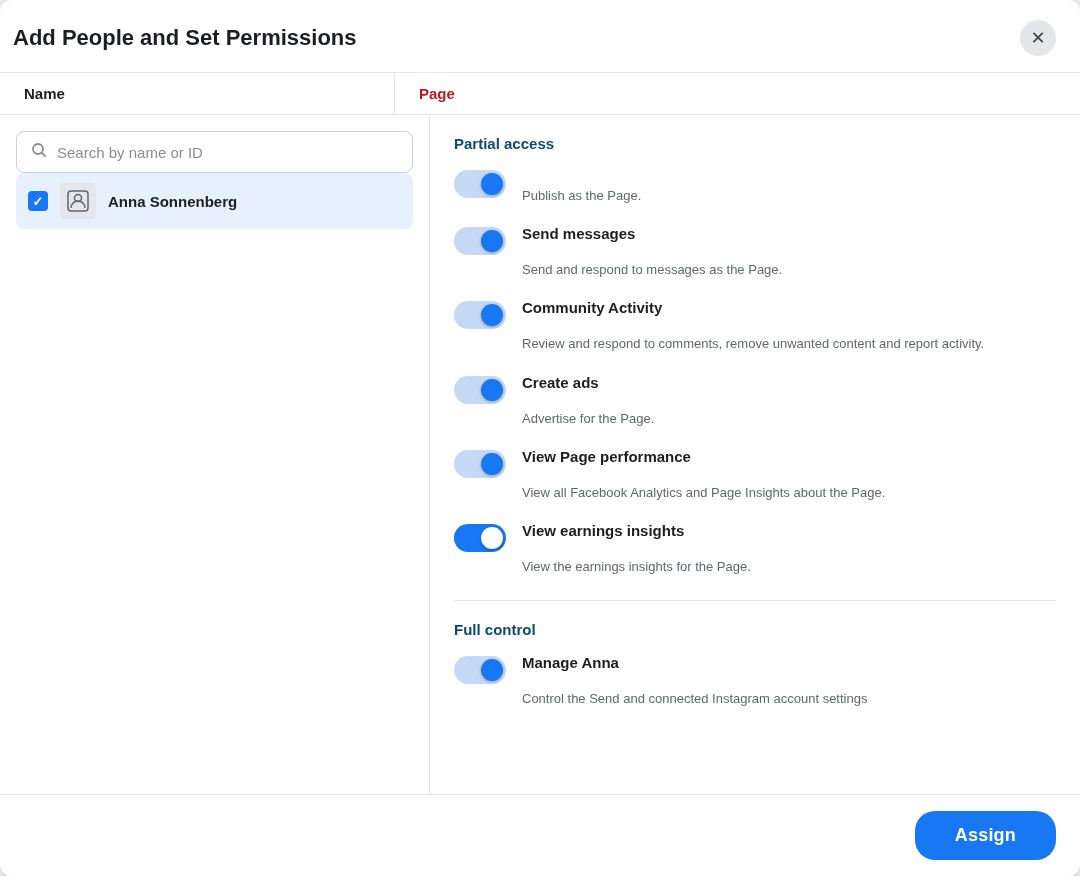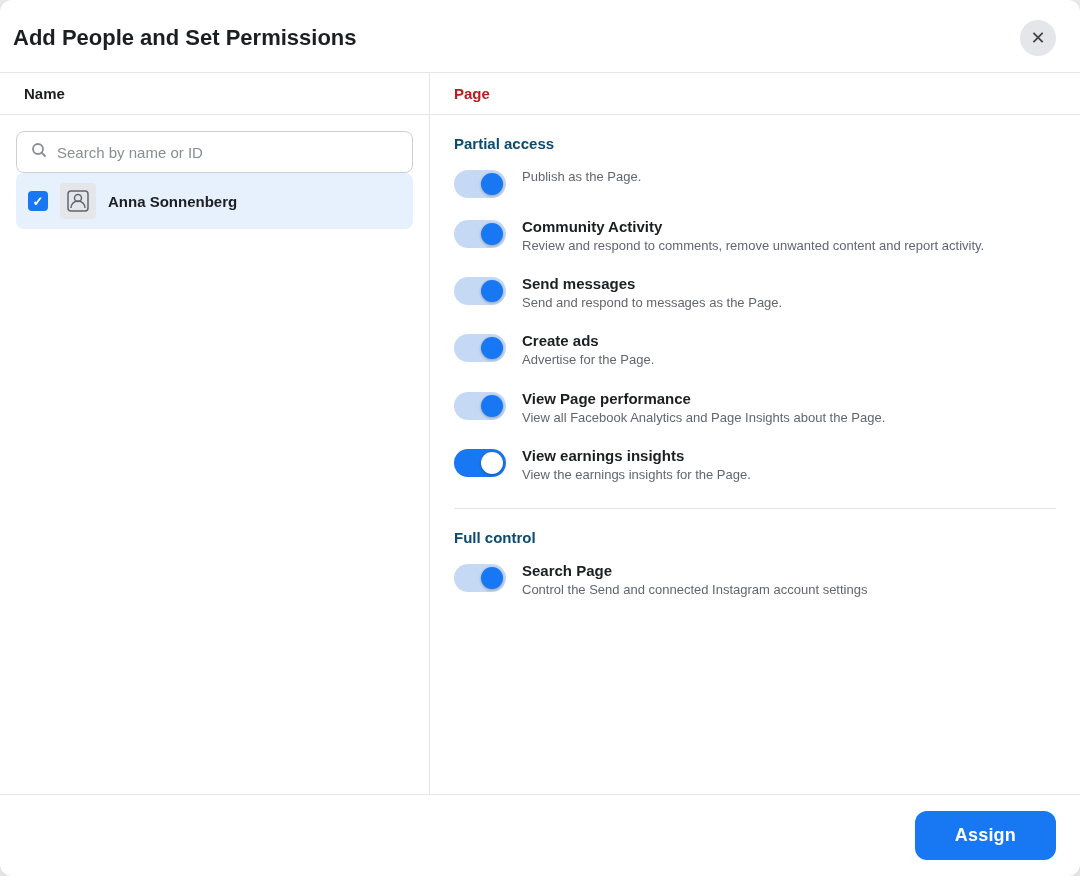--- a/index.html
+++ b/index.html
@@ -55,21 +55,21 @@
       flex-shrink: 0;
     }
 
     
     .col-headers {
       display: flex;
       border-bottom: 1px solid #e4e6ea;
     }
 
     .col-header-name {
-      width: 430px;
+      width: 395px;
       flex-shrink: 0;
       padding: 12px 24px;
       font-size: 15px;
       font-weight: 600;
       color: #1c1e21;
       border-right: 1px solid #e4e6ea;
     }
 
     .col-header-page {
       flex: 1;
@@ -242,41 +242,42 @@
       font-size: 15px;
       font-weight: 600;
       color: #1c1e21;
       margin-bottom: 2px;
     }
 
     .permission-desc {
       font-size: 13px;
       color: #606770;
       line-height: 1.4;
+      margin-top: 19px;
     }
 
     .section-divider {
       border: none;
       border-top: 1px solid #e4e6ea;
       margin: 4px 0 20px 0;
     }
 
     
     .modal-footer {
       display: flex;
       justify-content: flex-end;
       padding: 16px 24px;
       border-top: 1px solid #e4e6ea;
     }
 
     .assign-btn {
       background: #1877f2;
       color: #fff;
       border: none;
-      border-radius: 12px;
+      border-radius: 20px;
       padding: 14px 40px;
       font-size: 18px;
       font-weight: 700;
       cursor: pointer;
       letter-spacing: 0.2px;
     }
 
     
     .toggle-track.partial .toggle-thumb {
       left: 27px;
@@ -346,44 +347,44 @@
         </div>
       </div>
 
       <div class="permission-item">
         <div class="toggle">
           <div class="toggle-track on">
             <div class="toggle-thumb"></div>
           </div>
         </div>
         <div class="permission-text">
+          <div class="permission-name">Send messages</div>
+          <div class="permission-desc">Send and respond to messages as the Page.</div>
+        </div>
+      </div>
+
+      <div class="permission-item">
+        <div class="toggle">
+          <div class="toggle-track on">
+            <div class="toggle-thumb"></div>
+          </div>
+        </div>
+        <div class="permission-text">
           <div class="permission-name">Community Activity</div>
           <div class="permission-desc">Review and respond to comments, remove unwanted content and report activity.</div>
         </div>
       </div>
 
       <div class="permission-item">
         <div class="toggle">
           <div class="toggle-track on">
             <div class="toggle-thumb"></div>
           </div>
         </div>
         <div class="permission-text">
-          <div class="permission-name">Send messages</div>
-          <div class="permission-desc">Send and respond to messages as the Page.</div>
-        </div>
-      </div>
-
-      <div class="permission-item">
-        <div class="toggle">
-          <div class="toggle-track on">
-            <div class="toggle-thumb"></div>
-          </div>
-        </div>
-        <div class="permission-text">
           <div class="permission-name">Create ads</div>
           <div class="permission-desc">Advertise for the Page.</div>
         </div>
       </div>
 
       <div class="permission-item">
         <div class="toggle">
           <div class="toggle-track on">
             <div class="toggle-thumb"></div>
           </div>
@@ -410,21 +411,21 @@
 
       <div class="section-title">Full control</div>
 
       <div class="permission-item">
         <div class="toggle">
           <div class="toggle-track partial">
             <div class="toggle-thumb"></div>
           </div>
         </div>
         <div class="permission-text">
-          <div class="permission-name">Search Page</div>
+          <div class="permission-name">Manage Anna</div>
           <div class="permission-desc">Control the Send and connected Instagram account settings</div>
         </div>
       </div>
 
     </div>
   </div>
 
   <div class="modal-footer">
     <button class="assign-btn">Assign</button>
   </div>

